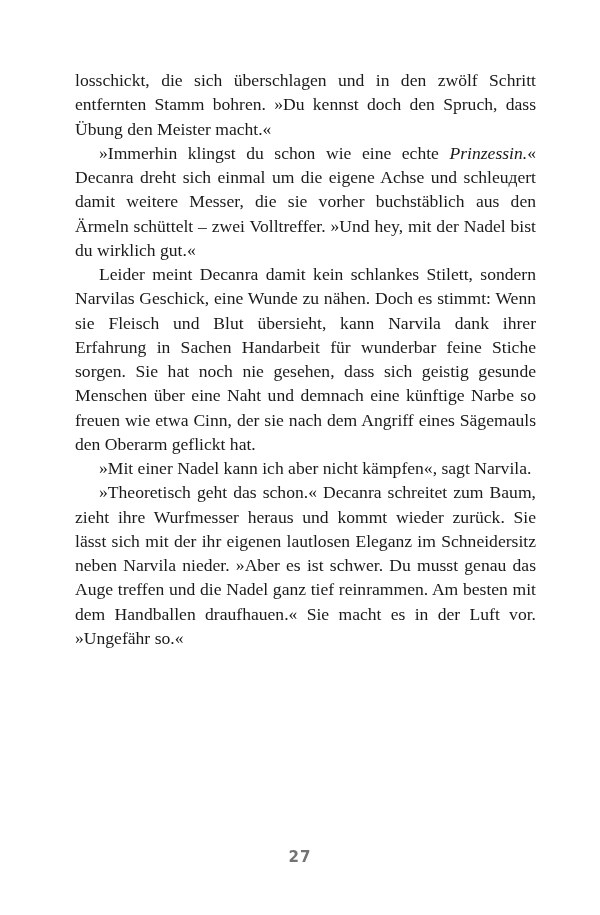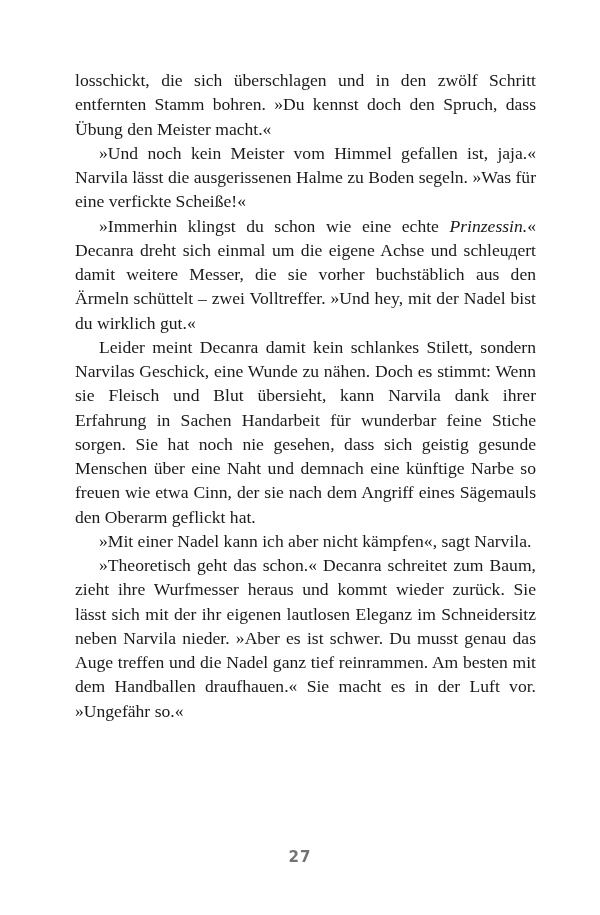--- a/index.html
+++ b/index.html
@@ -30,20 +30,19 @@
     font-size: 15px;
     letter-spacing: 1px;
     color: #737373;
   }
 </style>
 </head>
 <body>
 
 <div class="page">
   <p class="cont">losschickt, die sich überschlagen und in den zwölf Schritt entfernten Stamm bohren. »Du kennst doch den Spruch, dass Übung den Meister macht.«</p>
-  <p class="indent">»Und noch kein Meister vom Himmel gefallen ist, jaja.« Narvila lässt die ausgerissenen Halme zu Boden segeln. »Was für eine verfickte Scheiße!«</p>
   <p class="indent"><span>»Immerhin klingst du schon wie eine echte </span><em>Prinzessin.</em><span>« Decanra dreht sich einmal um die eigene Achse und schleu­дert damit weitere Messer, die sie vorher buchstäblich aus den Ärmeln schüttelt – zwei Volltreffer. »Und hey, mit der Nadel bist du wirklich gut.«</span></p>
   <p class="indent">Leider meint Decanra damit kein schlankes Stilett, sondern Narvilas Geschick, eine Wunde zu nähen. Doch es stimmt: Wenn sie Fleisch und Blut übersieht, kann Narvila dank ihrer Erfahrung in Sachen Handarbeit für wunderbar feine Stiche sorgen. Sie hat noch nie gesehen, dass sich geistig gesunde Menschen über eine Naht und demnach eine künftige Narbe so freuen wie etwa Cinn, der sie nach dem Angriff eines Säge­mauls den Oberarm geflickt hat.</p>
   <p class="indent">»Mit einer Nadel kann ich aber nicht kämpfen«, sagt Nar­vila.</p>
   <p class="indent">»Theoretisch geht das schon.« Decanra schreitet zum Baum, zieht ihre Wurfmesser heraus und kommt wieder zu­rück. Sie lässt sich mit der ihr eigenen lautlosen Eleganz im Schneidersitz neben Narvila nieder. »Aber es ist schwer. Du musst genau das Auge treffen und die Nadel ganz tief reinram­men. Am besten mit dem Handballen draufhauen.« Sie macht es in der Luft vor. »Ungefähr so.«</p>
 </div>
 
 <div class="folio">27</div>
 
 </body></html>

